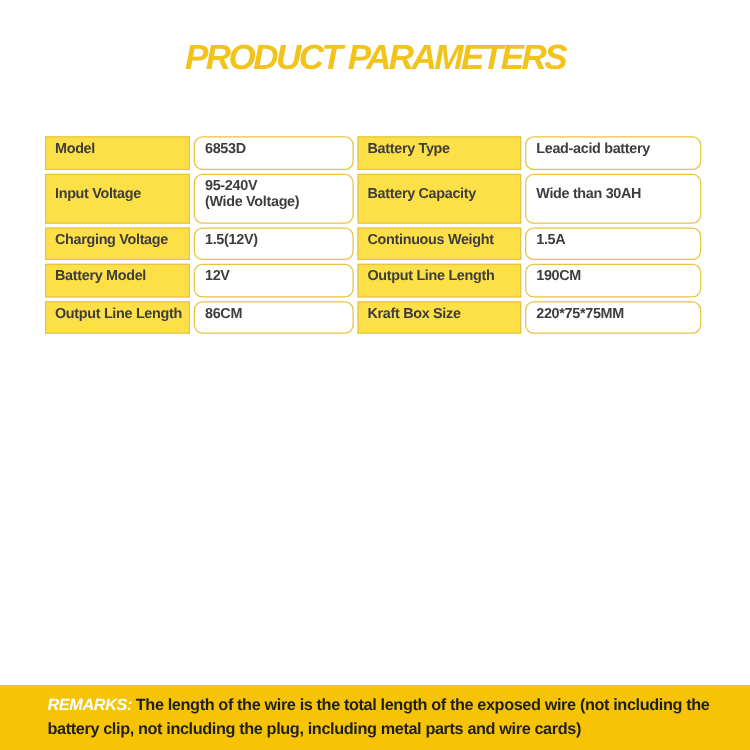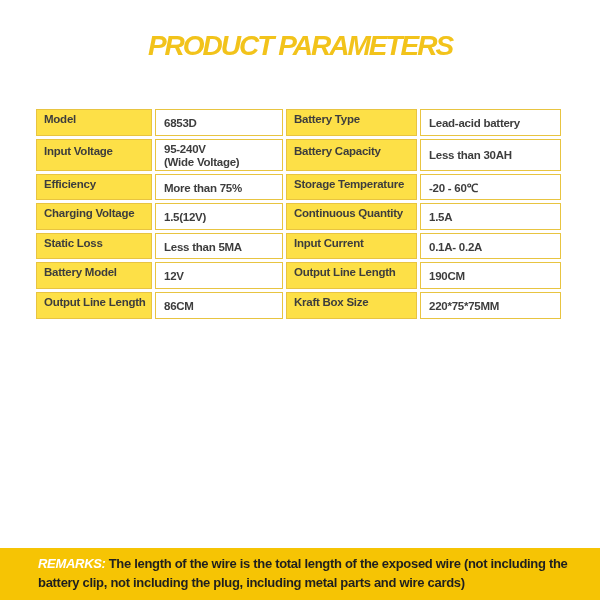--- a/index.html
+++ b/index.html
@@ -38,22 +38,23 @@
     vertical-align: middle;
     line-height: 1.18;
     height: 26px;
   }
   td.lbl {
     background: #fde047;
     padding: 3px 2px 8px 7px;
   }
   td.val {
     background: #ffffff;
-    padding: 3px 2px 0 8px;
+    padding: 3px 2px 8px 8px;
     white-space: pre-line;
+    border-radius: 7px;
   }
   .remarks {
     position: absolute;
     left: 0; bottom: 0;
     width: 600px; height: 52px;
     background: #f6c404;
     padding: 7px 20px 0 38px;
     font-size: 13px;
     font-weight: bold;
     letter-spacing: -0.3px;
@@ -85,39 +86,27 @@
         <td class="lbl">Model</td>
         <td class="val">6853D</td>
         <td class="lbl">Battery Type</td>
         <td class="val">Lead-acid battery</td>
       </tr>
       <tr>
         <td class="lbl">Input Voltage</td>
         <td class="val">95-240V
 (Wide Voltage)</td>
         <td class="lbl">Battery Capacity</td>
-        <td class="val">Less than 30AH</td>
-      </tr>
-      <tr>
-        <td class="lbl">Efficiency</td>
-        <td class="val">More than 75%</td>
-        <td class="lbl">Storage Temperature</td>
-        <td class="val">-20 - 60℃</td>
+        <td class="val">Wide than 30AH</td>
       </tr>
       <tr>
         <td class="lbl">Charging Voltage</td>
         <td class="val">1.5(12V)</td>
-        <td class="lbl">Continuous Quantity</td>
+        <td class="lbl">Continuous Weight</td>
         <td class="val">1.5A</td>
-      </tr>
-      <tr>
-        <td class="lbl">Static Loss</td>
-        <td class="val">Less than 5MA</td>
-        <td class="lbl">Input Current</td>
-        <td class="val">0.1A- 0.2A</td>
       </tr>
       <tr>
         <td class="lbl">Battery Model</td>
         <td class="val">12V</td>
         <td class="lbl">Output Line Length</td>
         <td class="val">190CM</td>
       </tr>
       <tr>
         <td class="lbl">Output Line Length</td>
         <td class="val">86CM</td>

